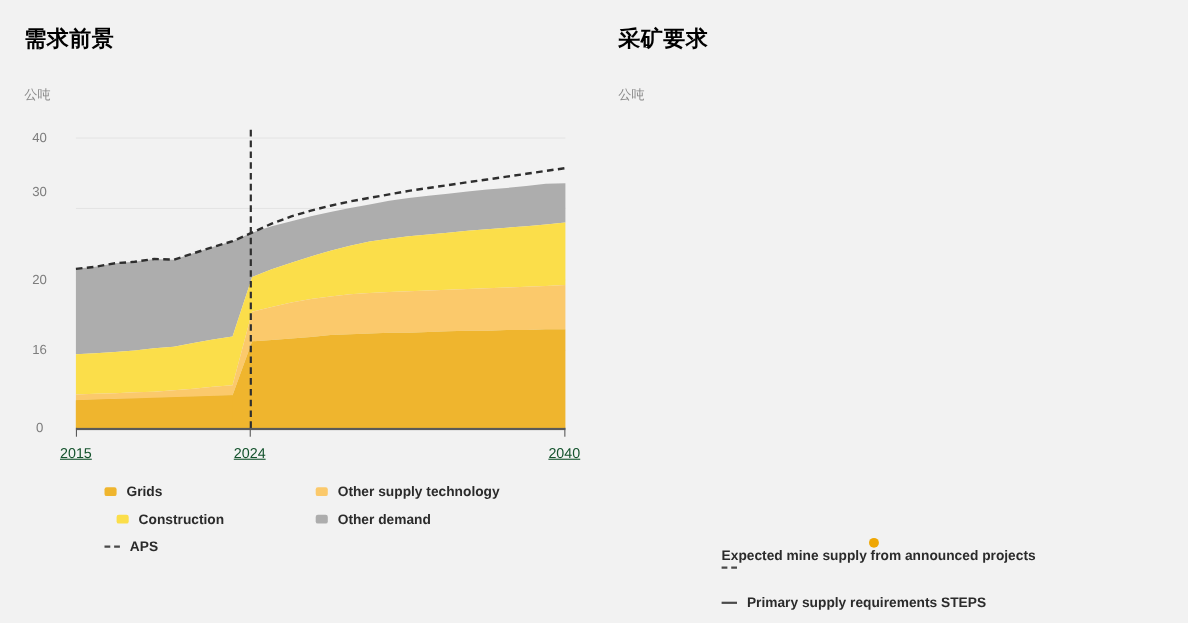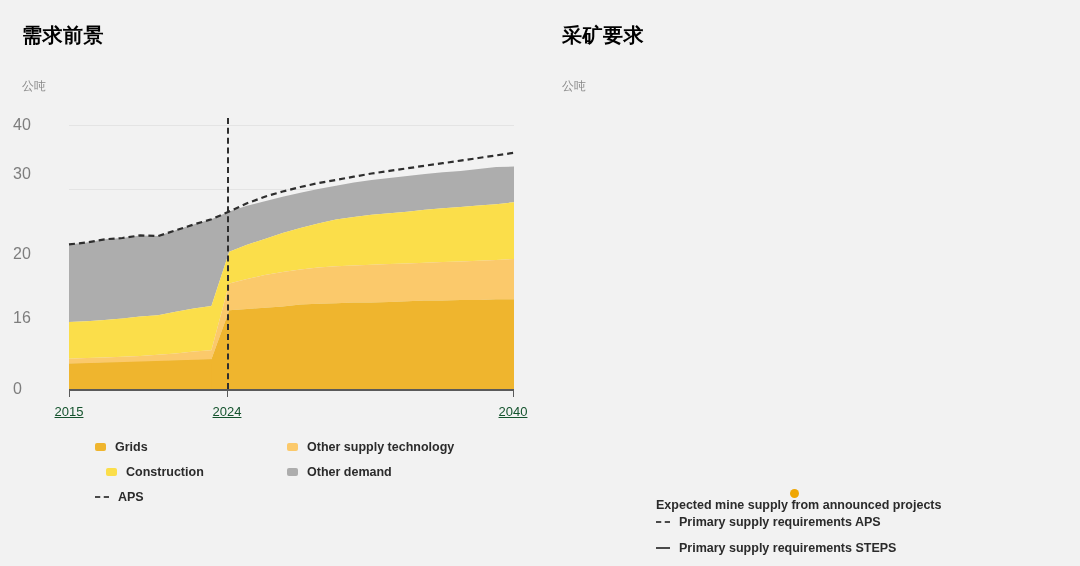--- a/index.html
+++ b/index.html
@@ -24,22 +24,22 @@
     font-size:12px;color:#8a8a8a;
   }
 
   .plot{position:absolute;}
   .plot-left{left:69px;top:118px;width:445px;height:271px;}
 
   .gridline{position:absolute;left:0;width:100%;height:1px;background:#e4e4e4;}
   .axis-base{position:absolute;left:0;width:100%;height:0;border-top:2px solid #5a5a5a;}
 
   .ytick{
-    position:absolute;text-align:left;
-    font-size:16px;color:#7d7d7d;width:46px;
+    position:absolute;text-align:center;
+    font-size:12px;color:#7d7d7d;width:46px;
     transform:translateY(-50%);
   }
   .ytick-left{left:-56px;}
 
   .xtick{
     position:absolute;font-size:13px;color:#14532d;
     transform:translateX(-50%);font-weight:500;text-decoration:underline;
   }
   .tickmark{position:absolute;width:1px;background:#5a5a5a;}
 
@@ -148,21 +148,20 @@
     <div class="chart-title">采矿要求</div>
     <div class="unit-label">公吨</div>
 
     <div class="legend">
       <div class="legend-item" style="left:116px;top:489px;flex-direction:column;">
         <span class="sw-dot" style="background:#EFA704;"></span>
         <span>Expected mine supply from announced projects</span>
       </div>
       <div class="legend-item" style="left:116px;top:515px;">
         <span class="sw-dash"></span>
-        <span>Primary supply requirements APS</span>
       </div>
       <div class="legend-item" style="left:116px;top:541px;">
         <span class="sw-solid"></span>
         <span>Primary supply requirements STEPS</span>
       </div>
     </div>
   </div>
 
 </div>
 

